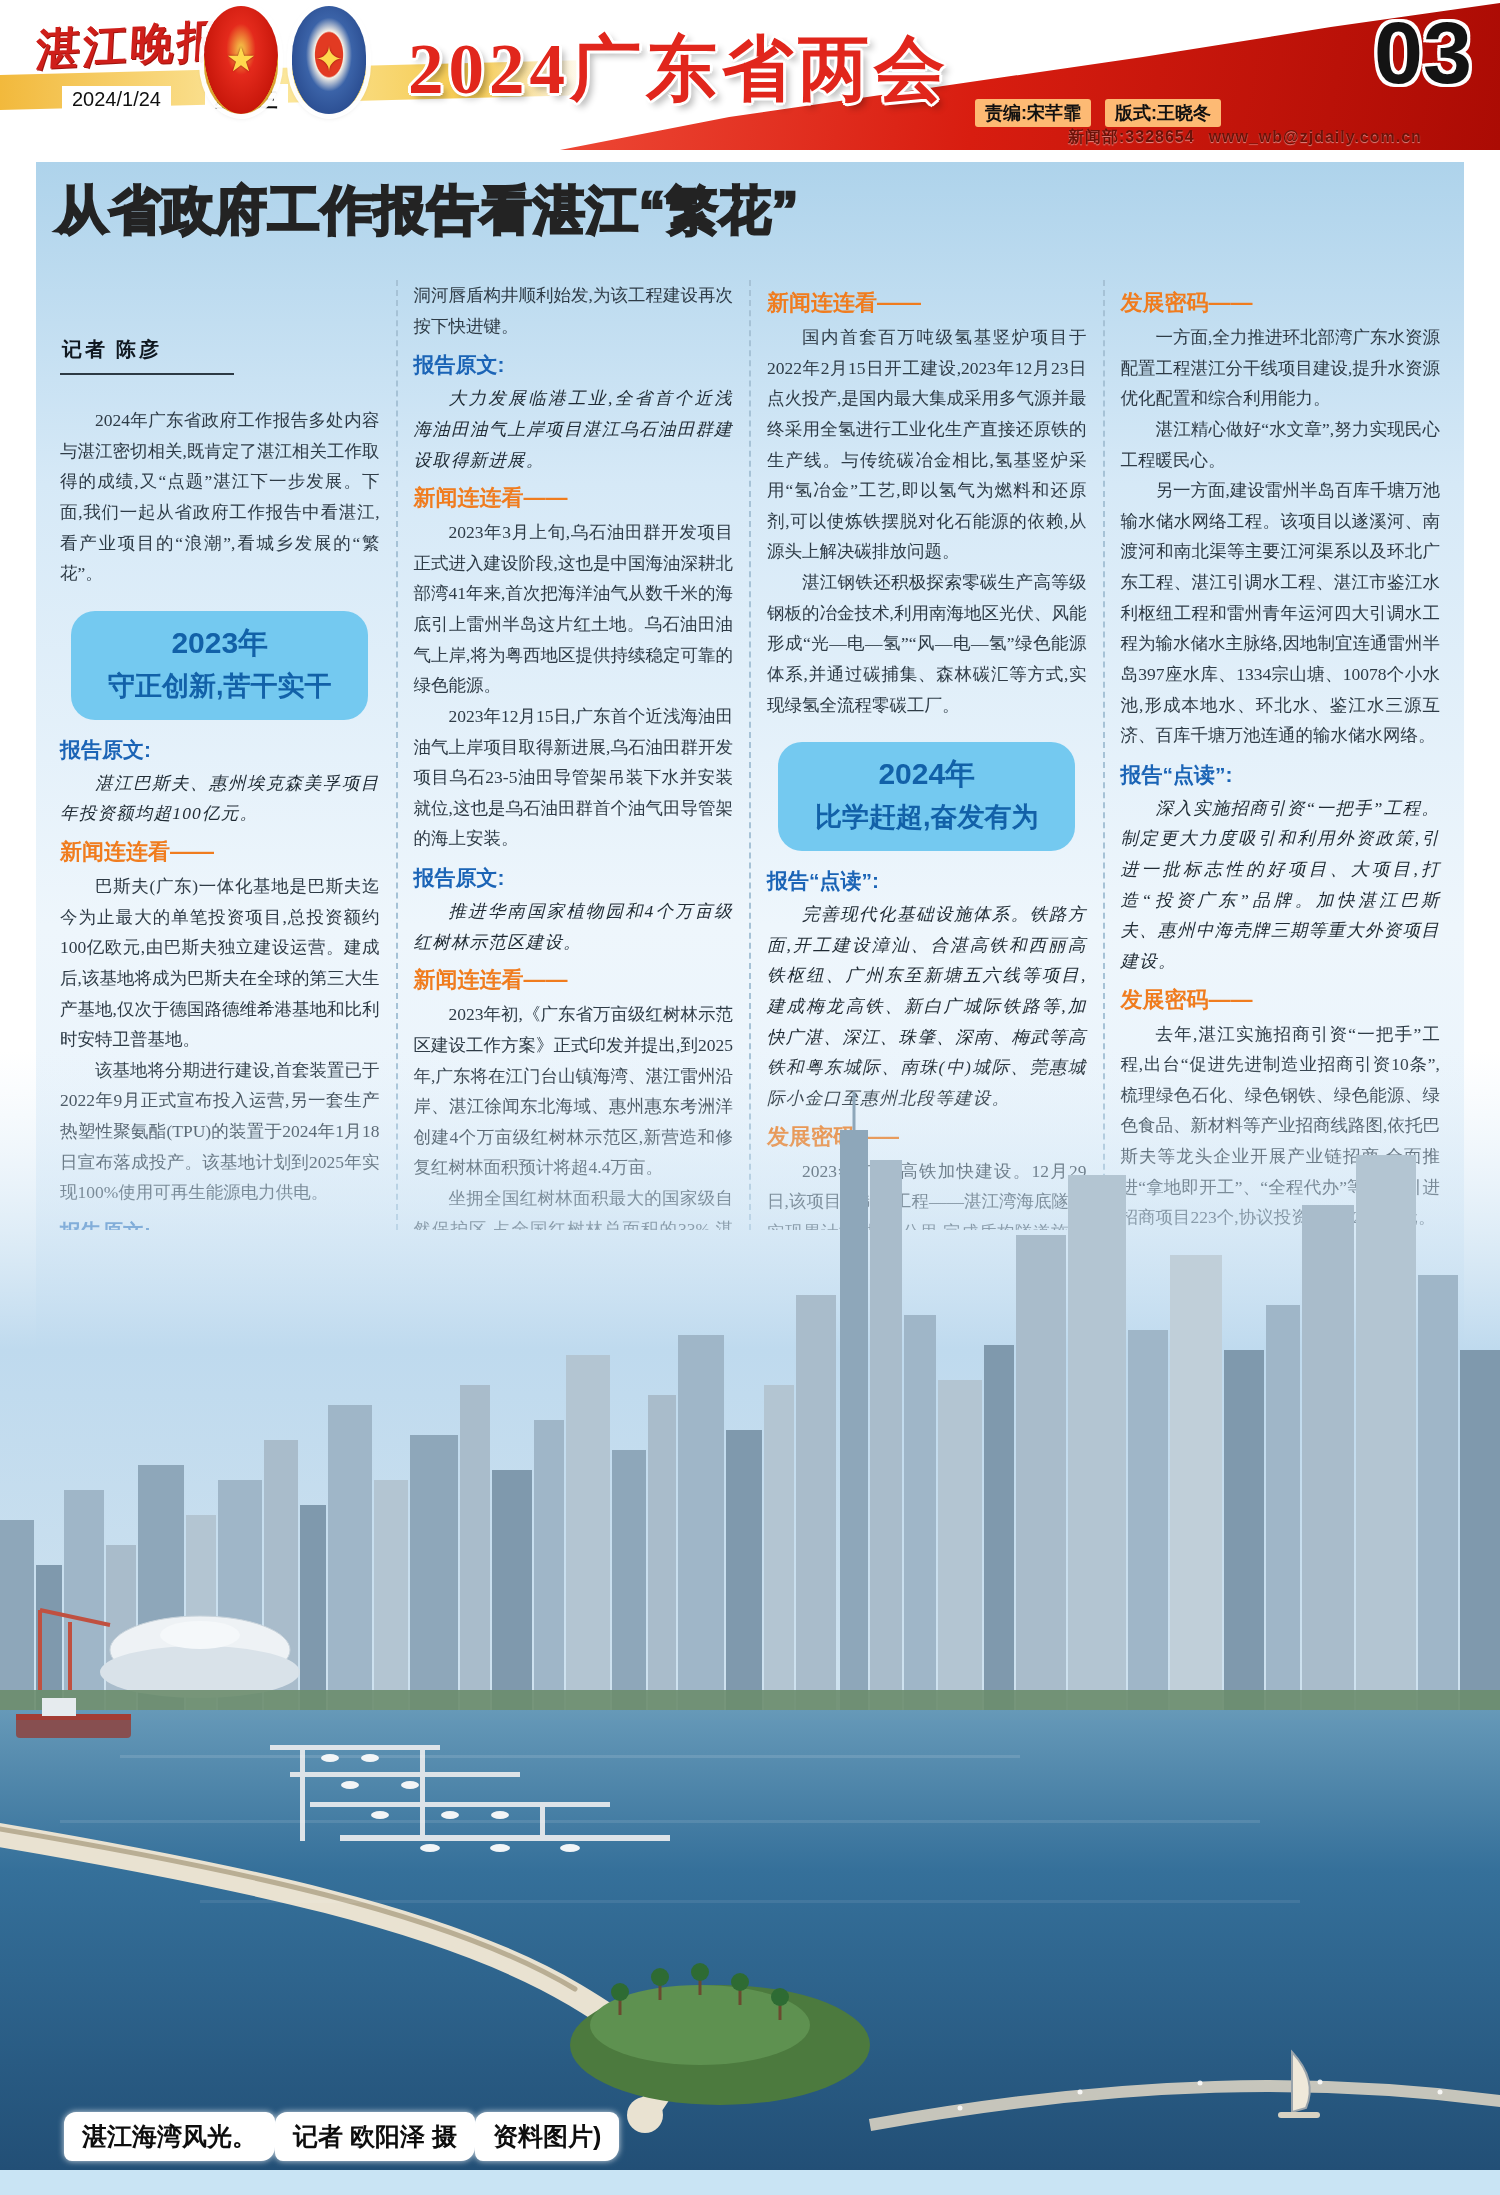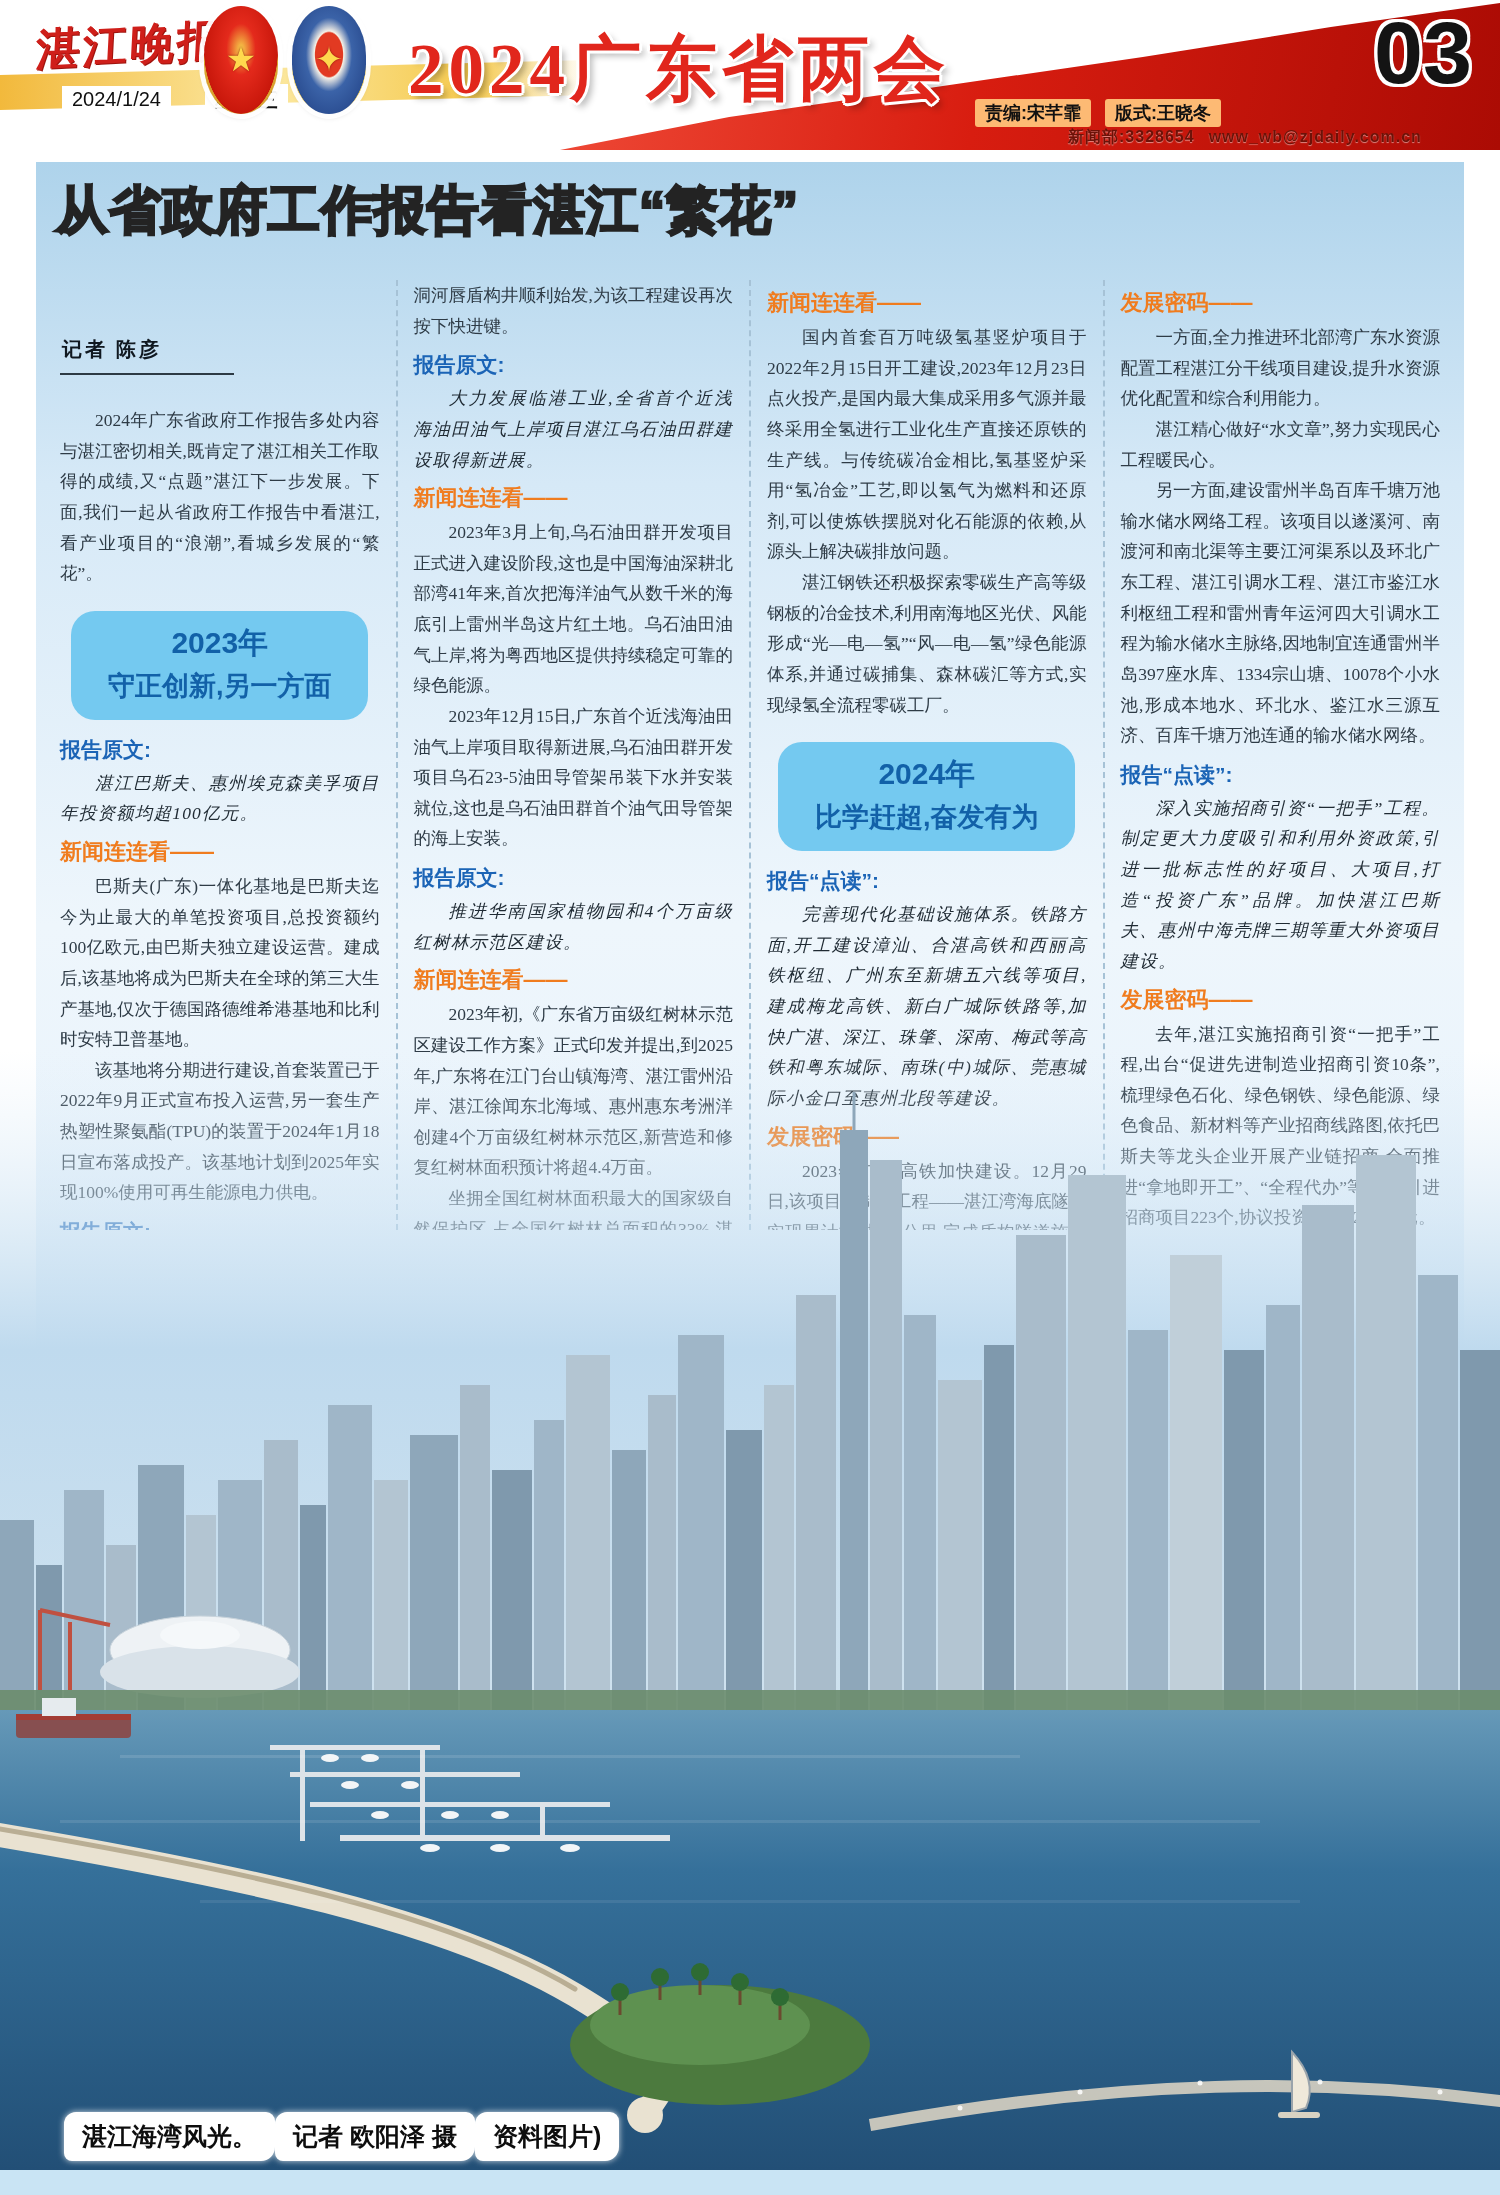--- a/index.html
+++ b/index.html
@@ -105,21 +105,21 @@
     <div class="hotline">
       <span>新闻部:3328654</span><span>www_wb@zjdaily.com.cn</span>
     </div>
   </header>
 
   <section class="content-panel">
     <h1 class="headline">从省政府工作报告看湛江“繁花”</h1>
     <div class="columns">
       <div class="col"><div class="byline">记者  陈彦</div><p class="para">2024年广东省政府工作报告多处内容与湛江密切相关,既肯定了湛江相关工作取得的成绩,又“点题”湛江下一步发展。下面,我们一起从省政府工作报告中看湛江,看产业项目的“浪潮”,看城乡发展的“繁花”。</p><div class="section-box">
             <div class="box-year">2023年</div>
-            <div class="box-slogan">守正创新,另一方面</div>
+            <div class="box-slogan">守正创新,苦干实干</div>
           </div><div class="label-blue">报告原文:</div><p class="quote">湛江巴斯夫、惠州埃克森美孚项目年投资额均超100亿元。</p><div class="label-orange">新闻连连看——</div><p class="para">巴斯夫(广东)一体化基地是巴斯夫迄今为止最大的单笔投资项目,总投资额约100亿欧元,由巴斯夫独立建设运营。建成后,该基地将成为巴斯夫在全球的第三大生产基地,仅次于德国路德维希港基地和比利时安特卫普基地。</p><p class="para">该基地将分期进行建设,首套装置已于2022年9月正式宣布投入运营,另一套生产热塑性聚氨酯(TPU)的装置于2024年1月18日宣布落成投产。该基地计划到2025年实现100%使用可再生能源电力供电。</p><div class="label-blue">报告原文:</div></div>
       <div class="col">
           <p class="para flow">洞河唇盾构井顺利始发,为该工程建设再次按下快进键。</p>
           <div class="label-blue">报告原文:</div>
           <p class="quote">大力发展临港工业,全省首个近浅海油田油气上岸项目湛江乌石油田群建设取得新进展。</p>
           <div class="label-orange">新闻连连看——</div>
           <p class="para">2023年3月上旬,乌石油田群开发项目正式进入建设阶段,这也是中国海油深耕北部湾41年来,首次把海洋油气从数千米的海底引上雷州半岛这片红土地。乌石油田油气上岸,将为粤西地区提供持续稳定可靠的绿色能源。</p>
           <p class="para">2023年12月15日,广东首个近浅海油田油气上岸项目取得新进展,乌石油田群开发项目乌石23-5油田导管架吊装下水并安装就位,这也是乌石油田群首个油气田导管架的海上安装。</p>
           <div class="label-blue">报告原文:</div>
           <p class="quote">推进华南国家植物园和4个万亩级红树林示范区建设。</p>

